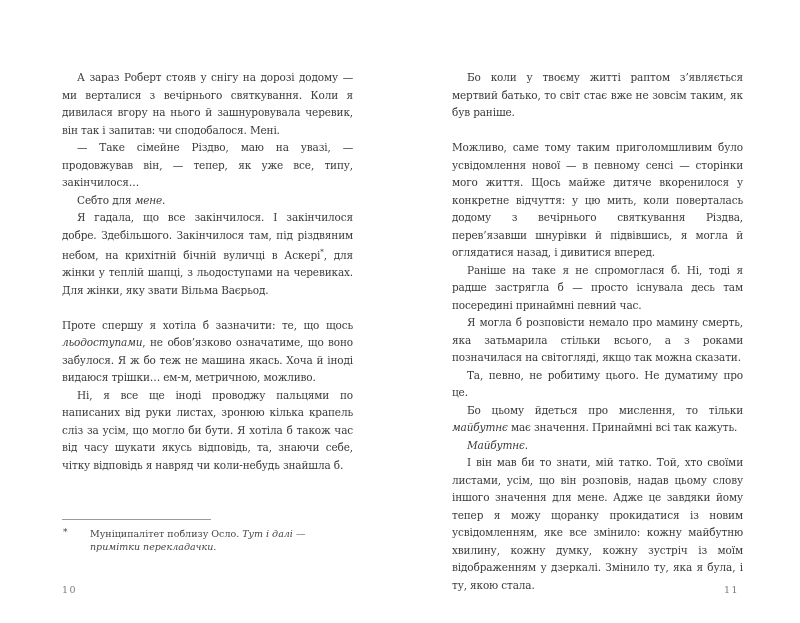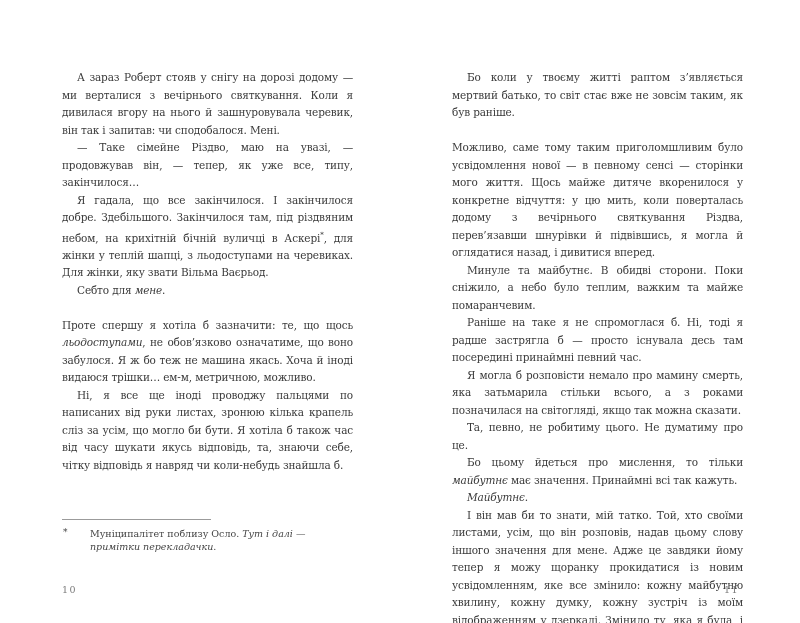--- a/index.html
+++ b/index.html
@@ -76,30 +76,29 @@
   .pagenum.right { right: 61px; }
 </style>
 </head>
 <body>
 
 <div class="spread">
 
   <div class="page-col left">
       <p class="block indent"><span>А зараз Роберт стояв у снігу на дорозі додому — ми верталися з вечірнього святкування. Коли я дивилася вгору на нього й зашнуровувала черевик, він так і запитав: чи сподобалося. Мені.</span></p>
       <p class="block indent"><span>— Таке сімейне Різдво, маю на увазі, — продовжував він, — тепер, як уже все, типу, закінчилося…</span></p>
+      <p class="block indent"><span>Себто для </span><span class="it">мене</span><span>.</span></p>
       <p class="block indent"><span>Я гадала, що все закінчилося. І закінчилося добре. Здебільшого. Закінчилося там, під різдвяним небом, на крихітній бічній вуличці в Аскері</span><span class="sup">*</span><span>, для жінки у теплій шапці, з льодоступами на черевиках. Для жінки, яку звати Вільма Ваєрьод.</span></p>
-      <p class="block indent"><span>Себто для </span><span class="it">мене</span><span>.</span></p>
       <p class="block gap"><span>Проте спершу я хотіла б зазначити: те, що щось </span><span class="it">льодоступами</span><span>, не обов’язково означатиме, що воно забулося. Я ж бо теж не машина якась. Хоча й іноді видаюся трішки… ем-м, метричною, можливо.</span></p>
       <p class="block indent"><span>Ні, я все ще іноді проводжу пальцями по написаних від руки листах, зронюю кілька крапель сліз за усім, що могло би бути. Я хотіла б також час від часу шукати якусь відповідь, та, знаючи себе, чітку відповідь я навряд чи коли-небудь знайшла б.</span></p>
     </div>
 
   <div class="page-col right">
       <p class="block indent"><span>Бо коли у твоєму житті раптом з’являється мертвий батько, то світ стає вже не зовсім таким, як був раніше.</span></p>
       <p class="block gap"><span>Можливо, саме тому таким приголомшливим було усвідомлення нової — в певному сенсі — сторінки мого життя. Щось майже дитяче вкоренилося у конкретне відчуття: у цю мить, коли поверталась додому з вечірнього святкування Різдва, перев’язавши шнурівки й підвівшись, я могла й оглядатися назад, і дивитися вперед.</span></p>
-      <p class="block indent"><span>Минуле та майбутнє. В обидві сторони. Поки сніжило, а небо було теплим, важким та майже помаранчевим.</span></p>
       <p class="block indent"><span>Раніше на таке я не спромоглася б. Ні, тоді я радше застрягла б — просто існувала десь там посередині принаймні певний час.</span></p>
       <p class="block indent"><span>Я могла б розповісти немало про мамину смерть, яка затьмарила стільки всього, а з роками позначилася на світогляді, якщо так можна сказати.</span></p>
       <p class="block indent"><span>Та, певно, не робитиму цього. Не думатиму про це.</span></p>
       <p class="block indent"><span>Бо цьому йдеться про мислення, то тільки </span><span class="it">майбутнє</span><span> має значення. Принаймні всі так кажуть.</span></p>
       <p class="block indent"><span class="it">Майбутнє.</span></p>
       <p class="block indent"><span>І він мав би то знати, мій татко. Той, хто своїми листами, усім, що він розповів, надав цьому слову іншого значення для мене. Адже це завдяки йому тепер я можу щоранку прокидатися із новим усвідомленням, яке все змінило: кожну майбутню хвилину, кожну думку, кожну зустріч із моїм відображенням у дзеркалі. Змінило ту, яка я була, і ту, якою стала.</span></p>
     </div>
 
   <div class="footnote-rule"></div>
 

